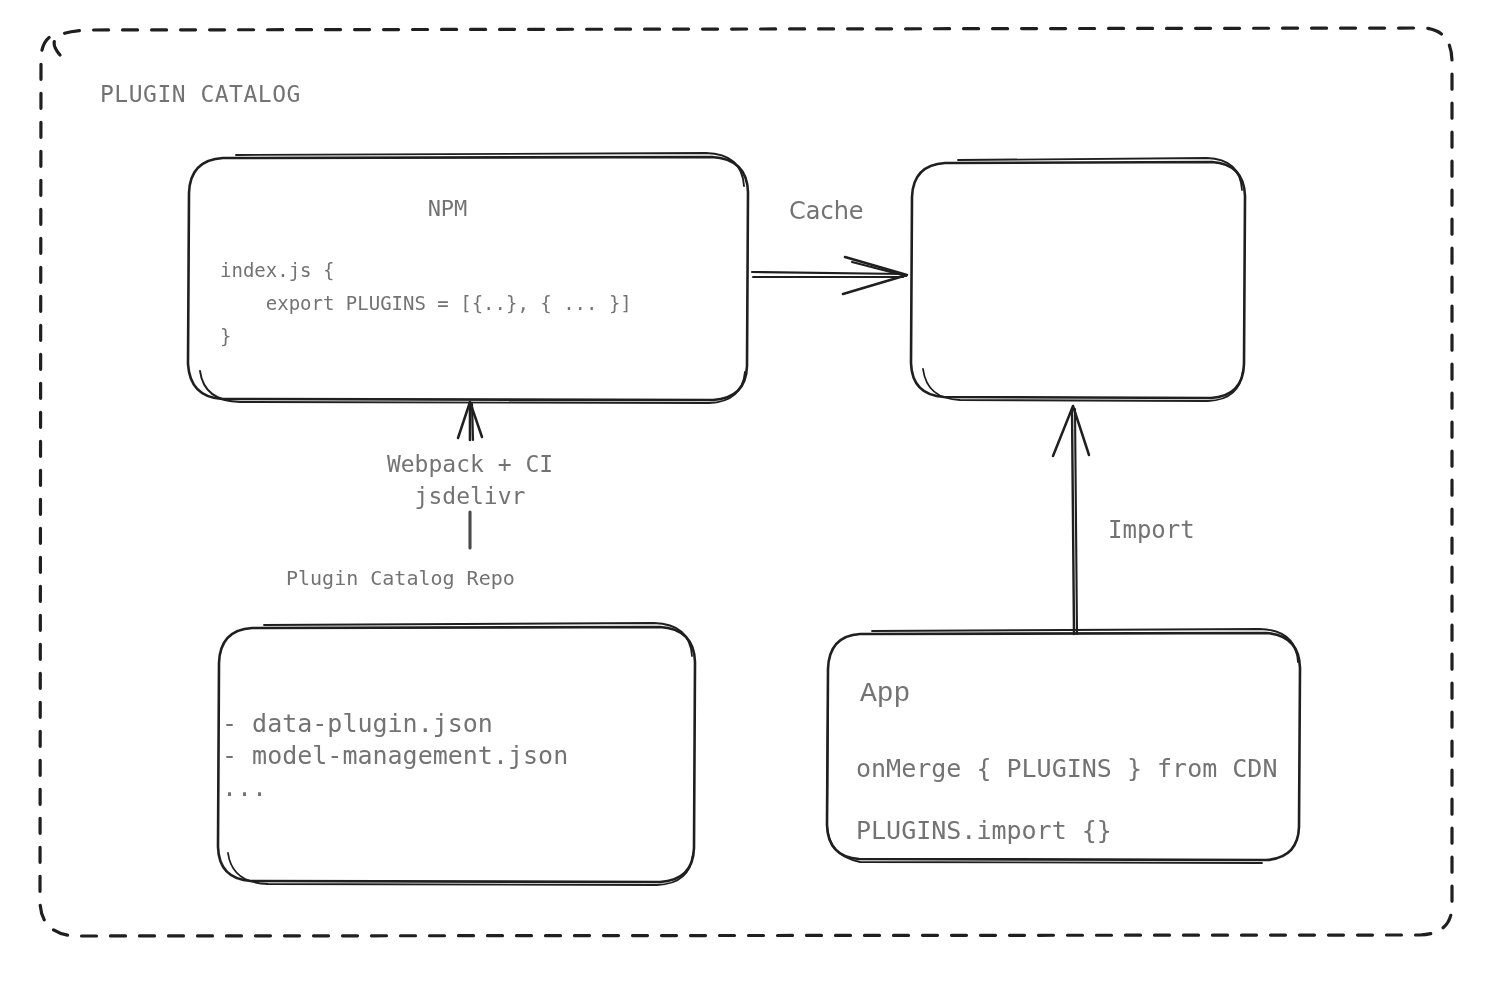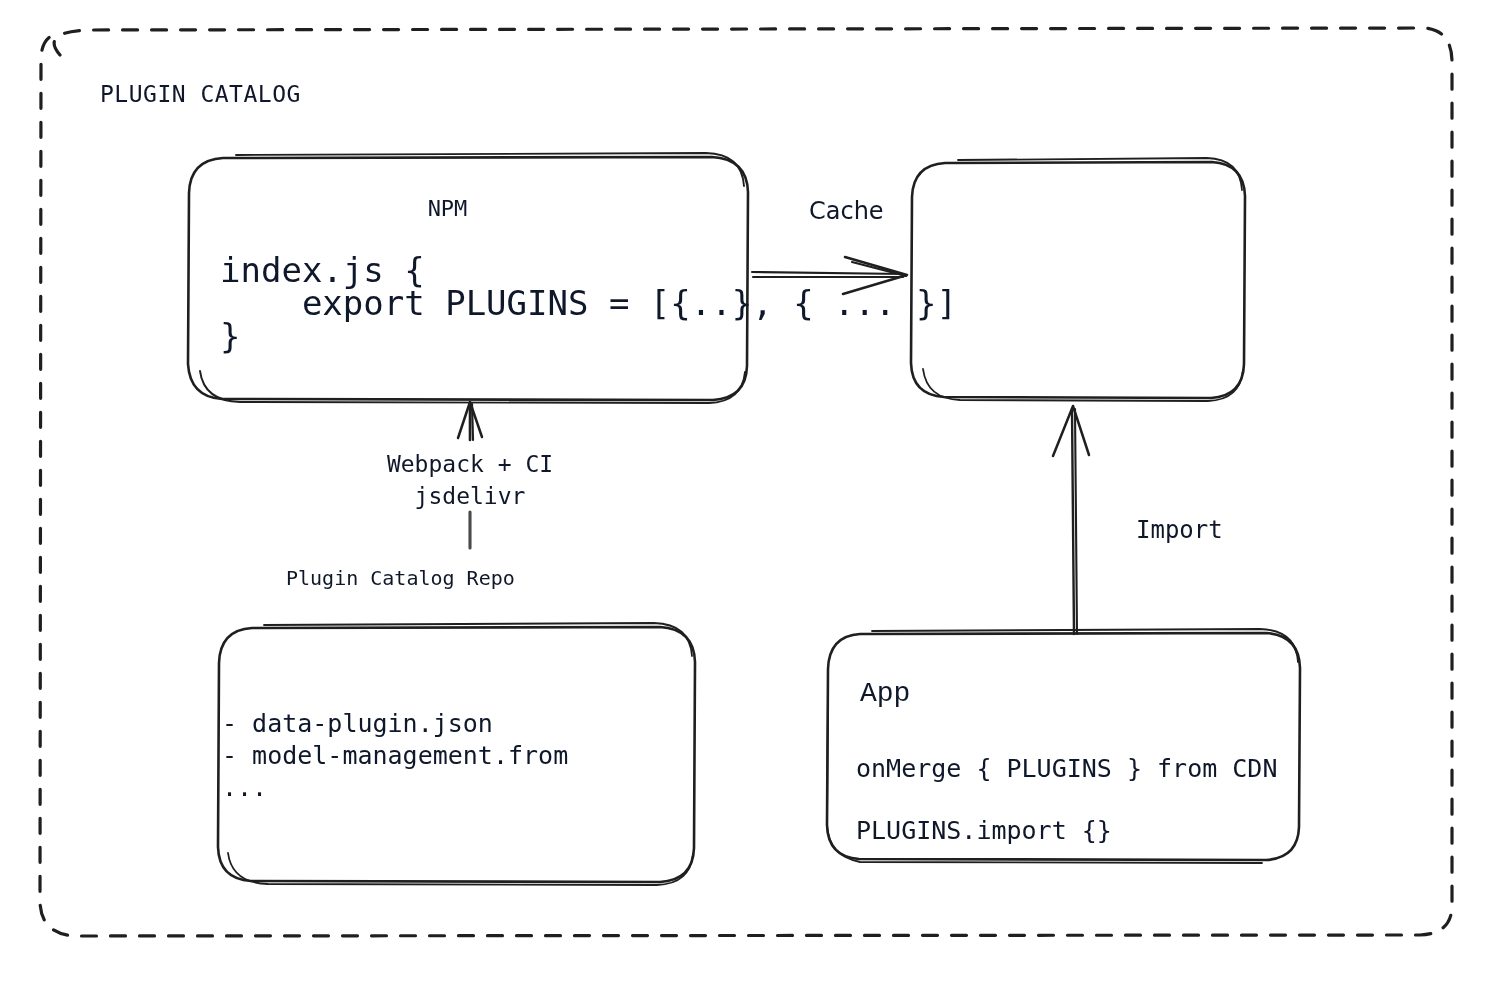--- a/index.html
+++ b/index.html
@@ -17,65 +17,63 @@
   }
   svg#sketch {
     position: absolute;
     left: 0;
     top: 0;
     width: 1506px;
     height: 1002px;
   }
   .lbl {
     position: absolute;
-    color: #0f172a;
+    color: #737373;
     white-space: pre;
     font-family: "DejaVu Sans Mono", monospace;
     line-height: 1.0;
   }
   .lbl-sans {
     font-family: "DejaVu Sans", sans-serif;
-    margin-left: 20px;
   }
   #group-title {
     left: 100px;
     top: 83px;
     font-size: 23px;
     letter-spacing: 0.5px;
   }
   #npm-title {
     left: 187px;
     top: 198px;
     width: 521px;
     text-align: center;
     font-size: 22px;
   }
   #npm-code {
     left: 220px;
     top: 254px;
-    font-size: 34px;
+    font-size: 19px;
     line-height: 33px;
   }
   #cdn-title {
     left: 910px;
     top: 266px;
     width: 335px;
     text-align: center;
     font-size: 24px;
   }
   #cache-label {
     left: 789px;
     top: 199px;
     font-size: 24px;
   }
   #import-label {
     left: 1108px;
     top: 518px;
     font-size: 24px;
-    margin-left: 28px;
   }
   #build-label {
     left: 470px;
     top: 448px;
     transform: translateX(-50%);
     text-align: center;
     font-size: 23px;
     line-height: 32px;
   }
   #repo-label {
@@ -175,20 +173,20 @@
   <div class="lbl lbl-sans" id="cache-label">Cache</div>
 
   <div class="lbl" id="import-label">Import</div>
 
   <div class="lbl" id="build-label">Webpack + CI
 jsdelivr</div>
 
   <div class="lbl" id="repo-label">Plugin Catalog Repo</div>
 
   <div class="lbl" id="repo-code">- data-plugin.json
-- model-management.from
+- model-management.json
 ...</div>
 
   <div class="lbl" id="app-title">App</div>
 
   <div class="lbl" id="app-code"><span>onMerge { PLUGINS } from CDN</span><br><span>PLUGINS.import {}</span></div>
 
 </div>
 
 </body></html>

